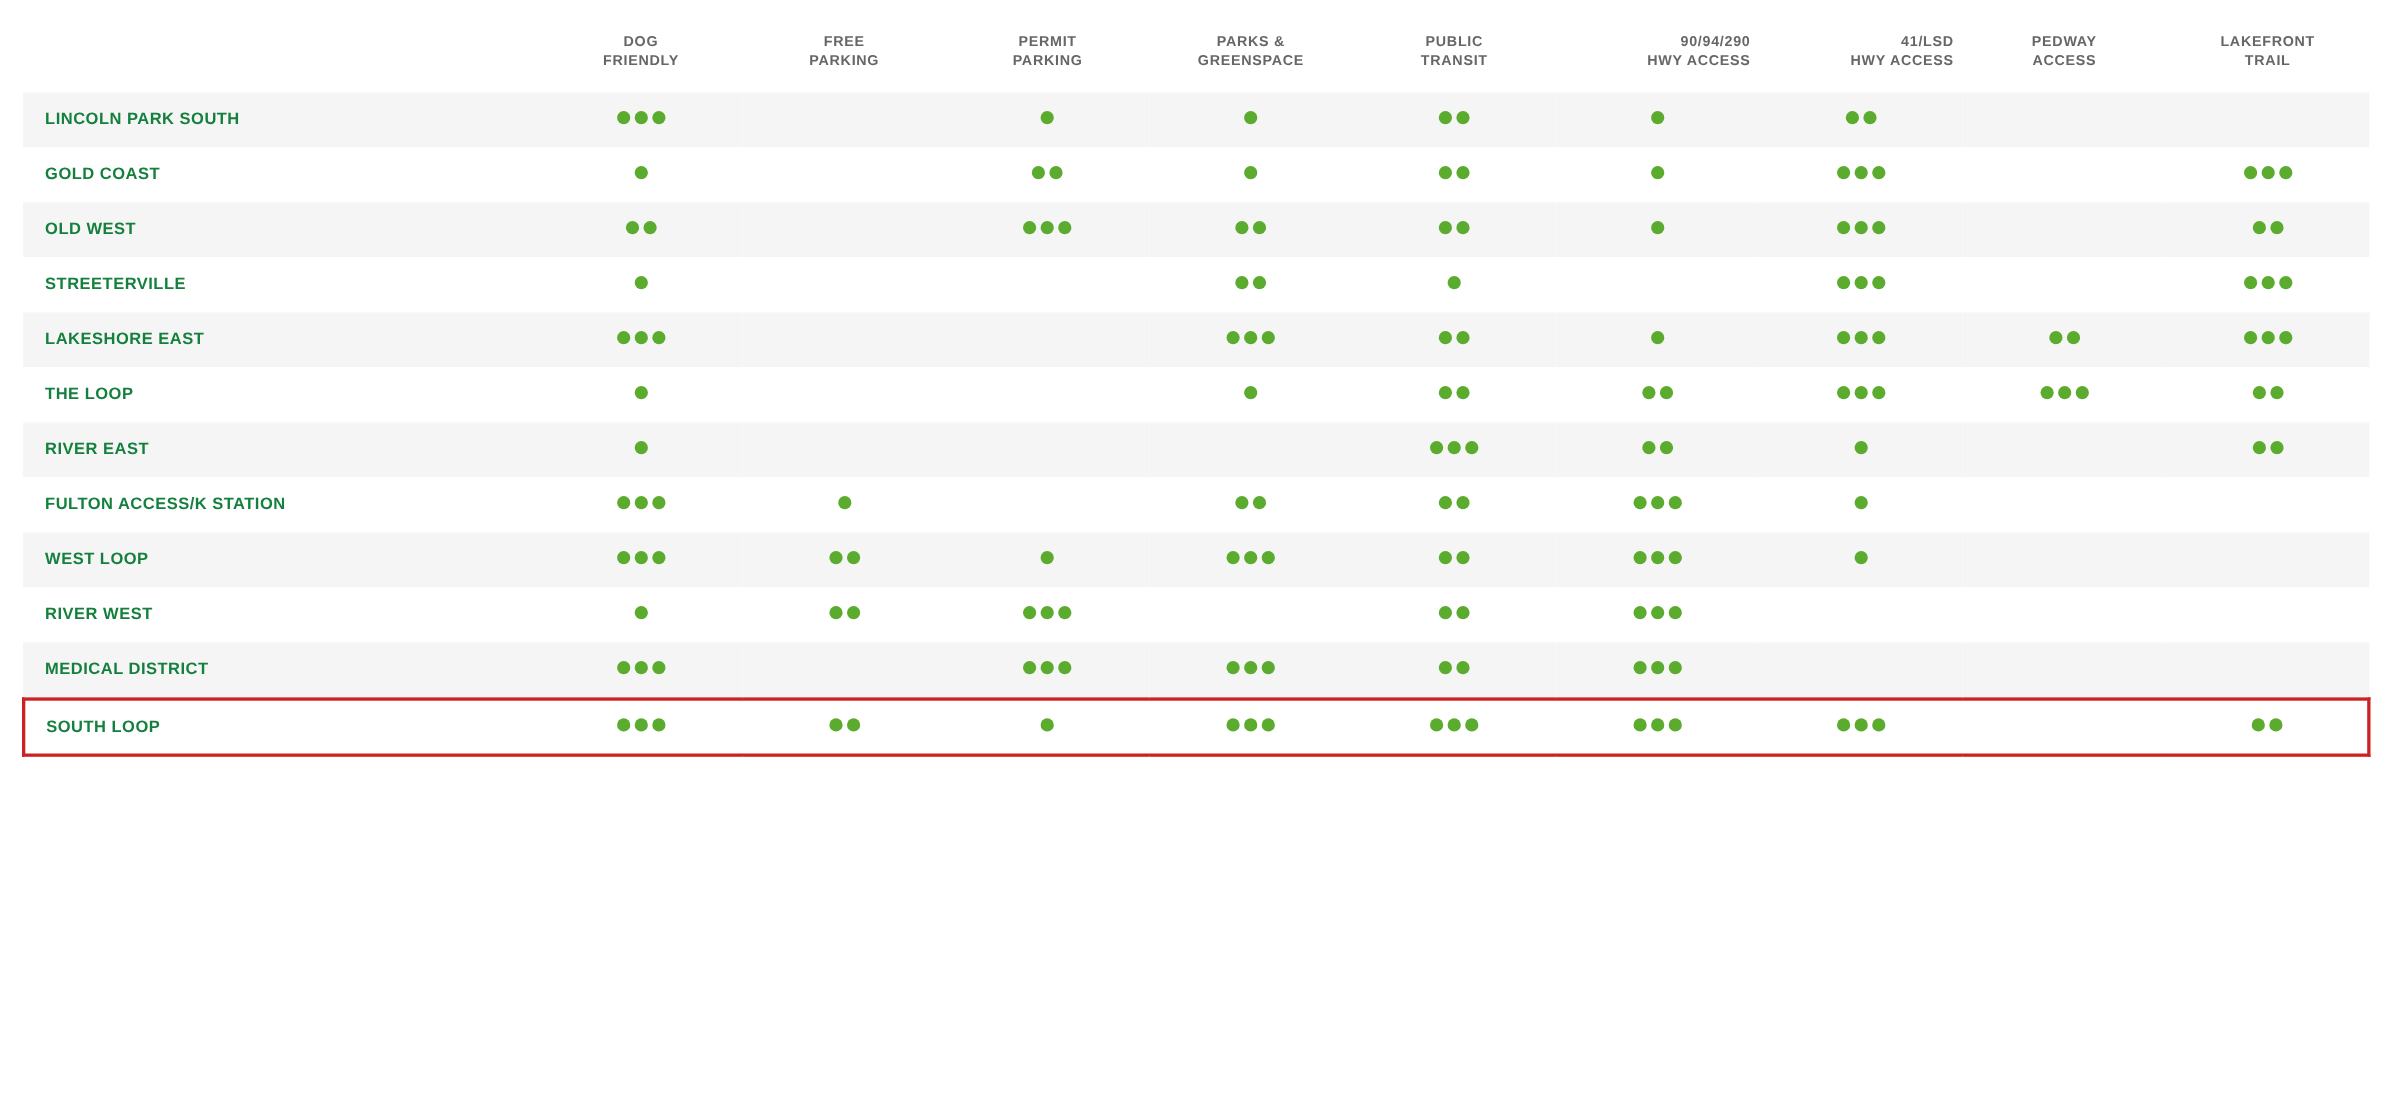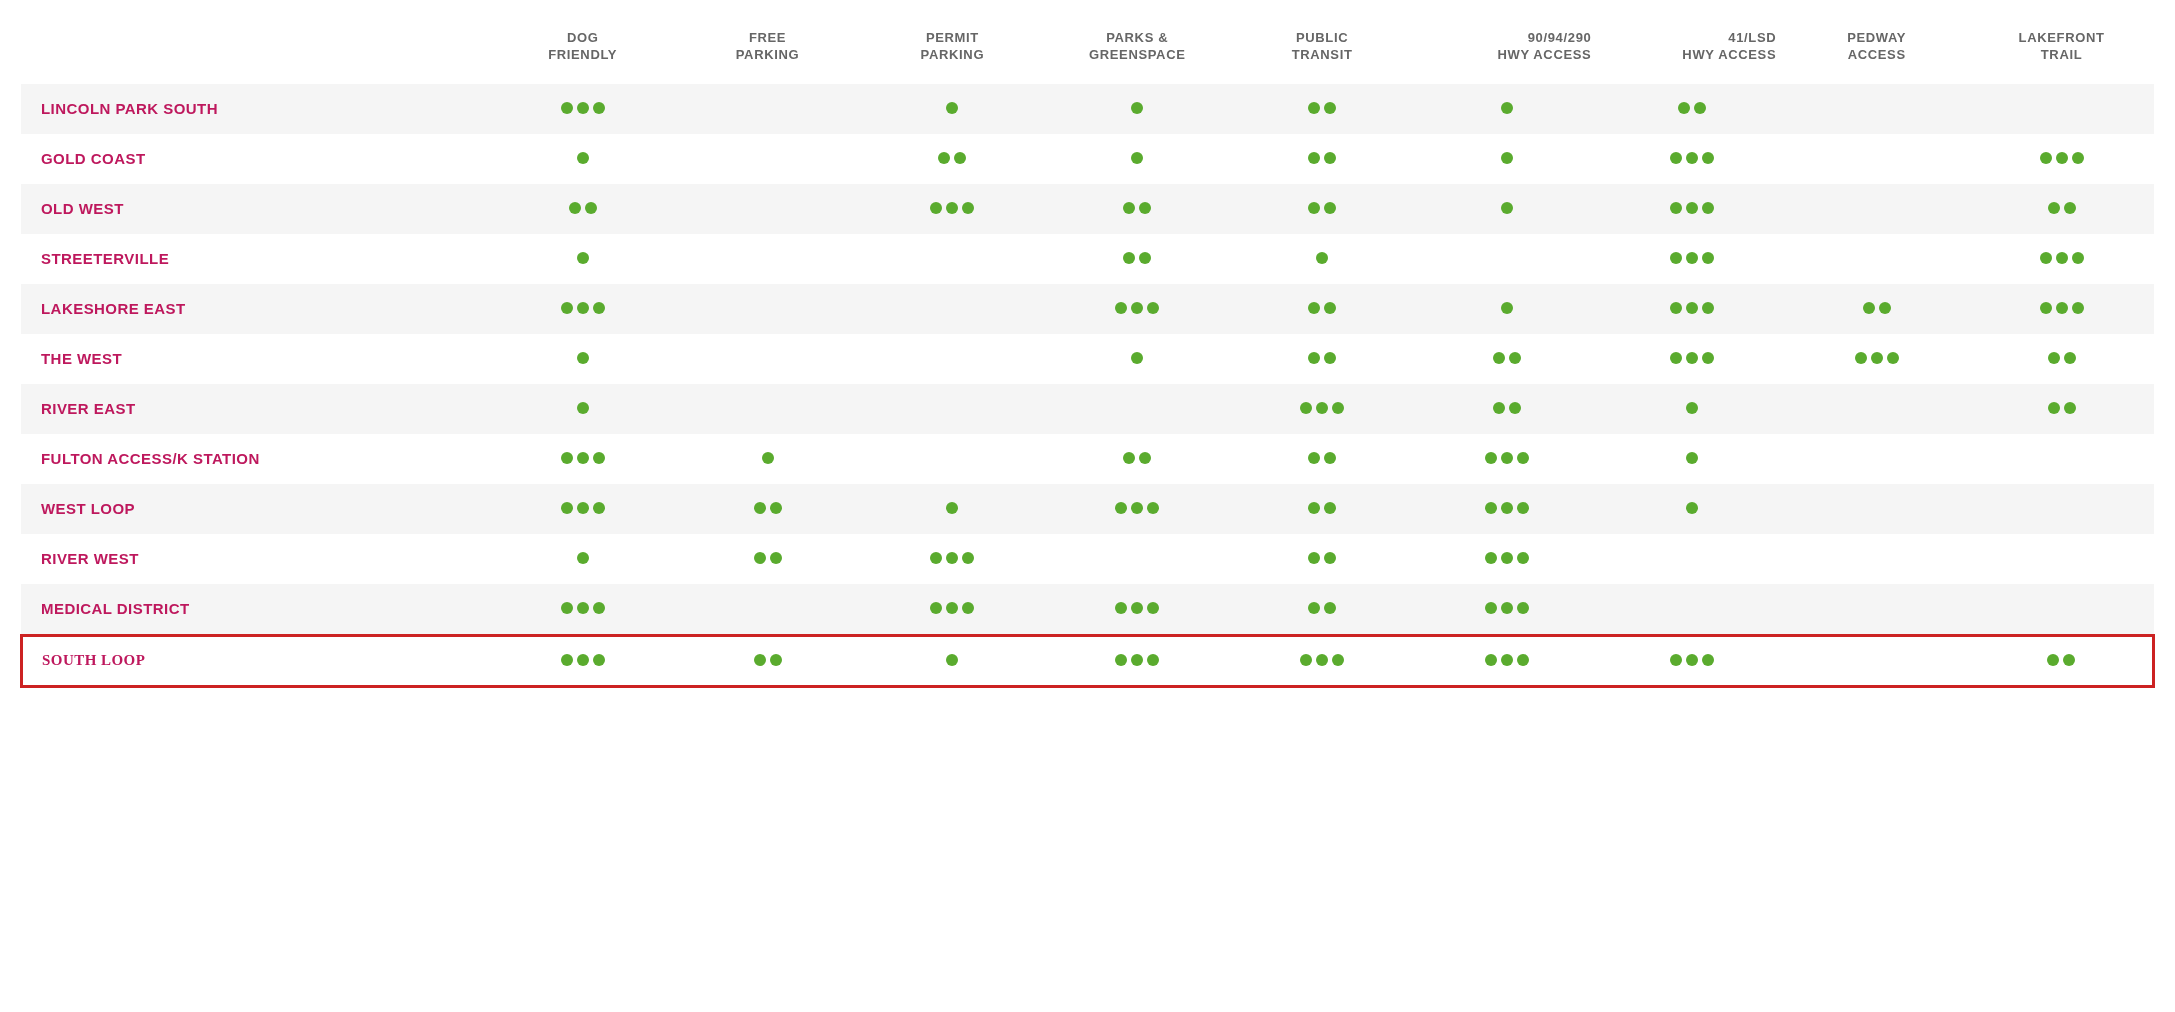--- a/index.html
+++ b/index.html
@@ -38,21 +38,21 @@
     }
     tbody td {
       padding: 16px 8px;
       text-align: center;
       vertical-align: middle;
     }
     tbody td.row-label {
       text-align: left;
       font-size: 15px;
       font-weight: 700;
-      color: #be185d;
+      color: #15803d;
       letter-spacing: 0.03em;
       padding-left: 20px;
     }
     .dots {
       display: inline-flex;
       gap: 4px;
       justify-content: center;
       align-items: center;
     }
     .dot {
@@ -62,21 +62,20 @@
       background: #5aab2e;
       display: inline-block;
     }
     tr.highlighted {
       outline: 2.5px solid #cc2222;
       outline-offset: -2px;
       position: relative;
     }
     tr.highlighted td:first-child {
       border-left: 2.5px solid #cc2222;
-      font-family: Liberation Serif, serif;
     }
     tr.highlighted td:last-child {
       border-right: 2.5px solid #cc2222;
     }
     tr.highlighted td {
       border-top: 2.5px solid #cc2222;
       border-bottom: 2.5px solid #cc2222;
     }
   </style>
 </head>
@@ -250,21 +249,21 @@
               <span class="dot"></span>
               <span class="dot"></span>
             </span></td>
           <td><span class="dots">
               <span class="dot"></span>
               <span class="dot"></span>
               <span class="dot"></span>
             </span></td>
         </tr>
         <tr>
-          <td class="row-label">THE WEST</td>
+          <td class="row-label">THE LOOP</td>
           <td><span class="dots">
               <span class="dot"></span>
             </span></td>
           <td></td>
           <td></td>
           <td><span class="dots">
               <span class="dot"></span>
             </span></td>
           <td><span class="dots">
               <span class="dot"></span>

